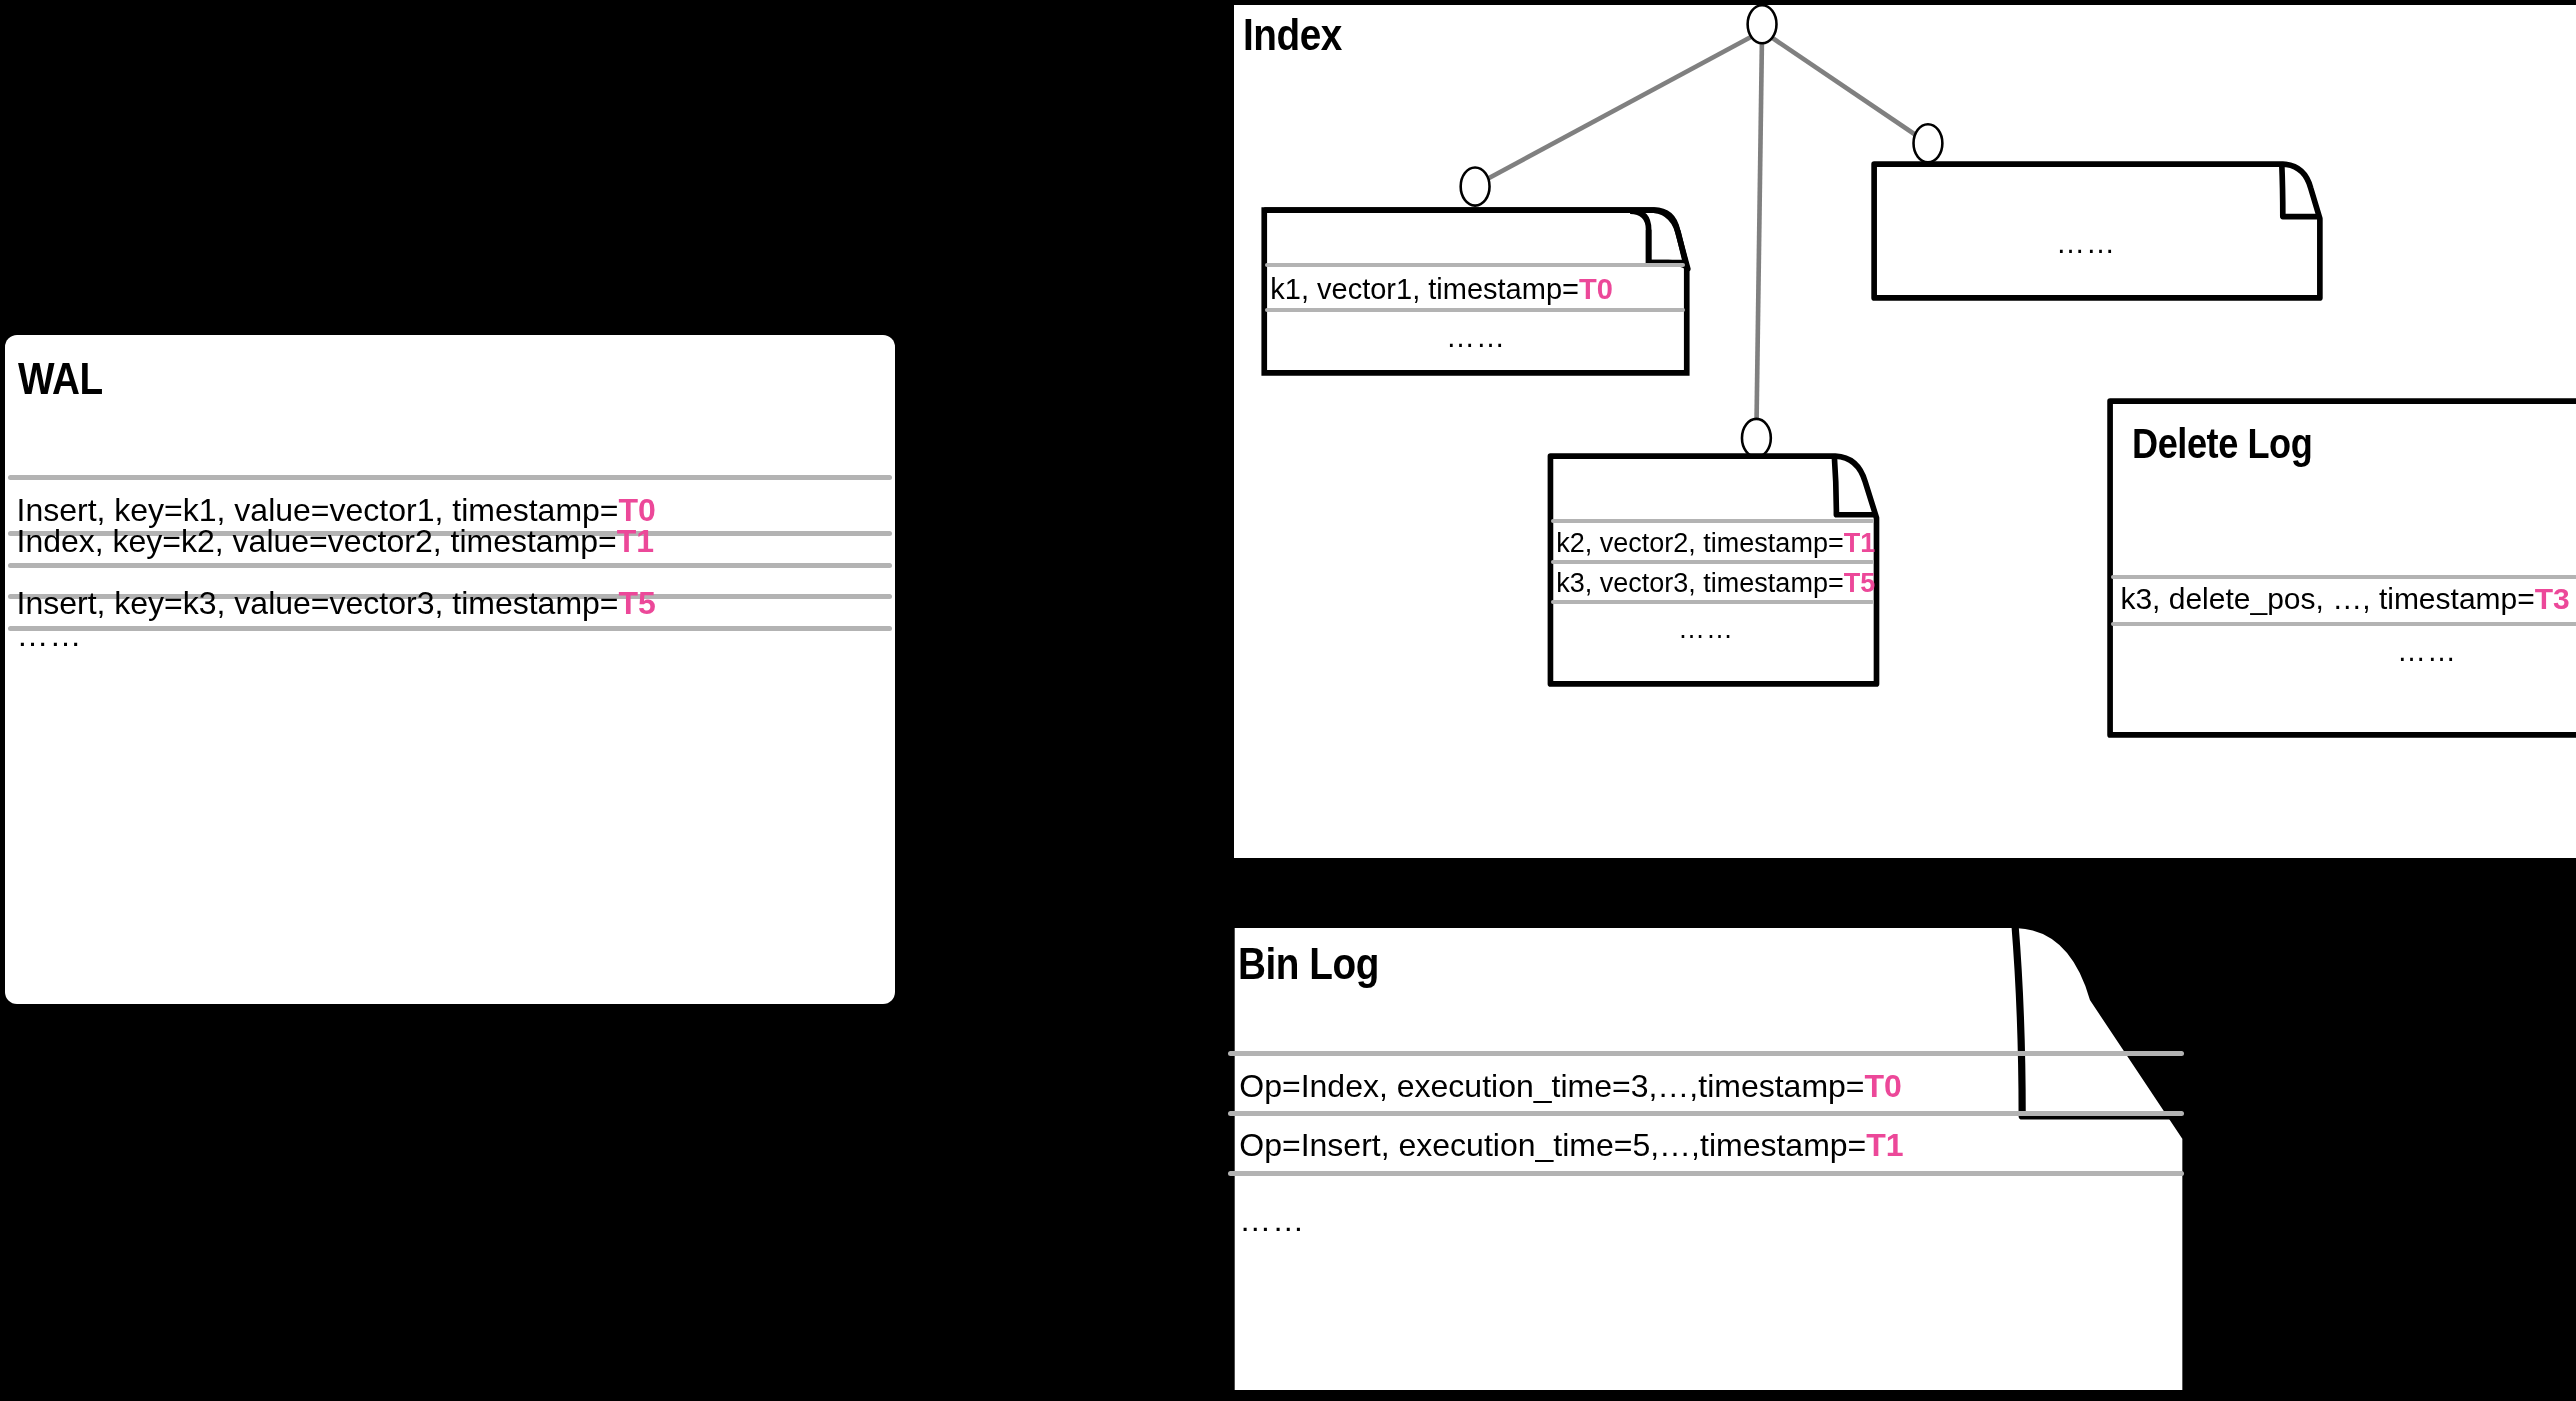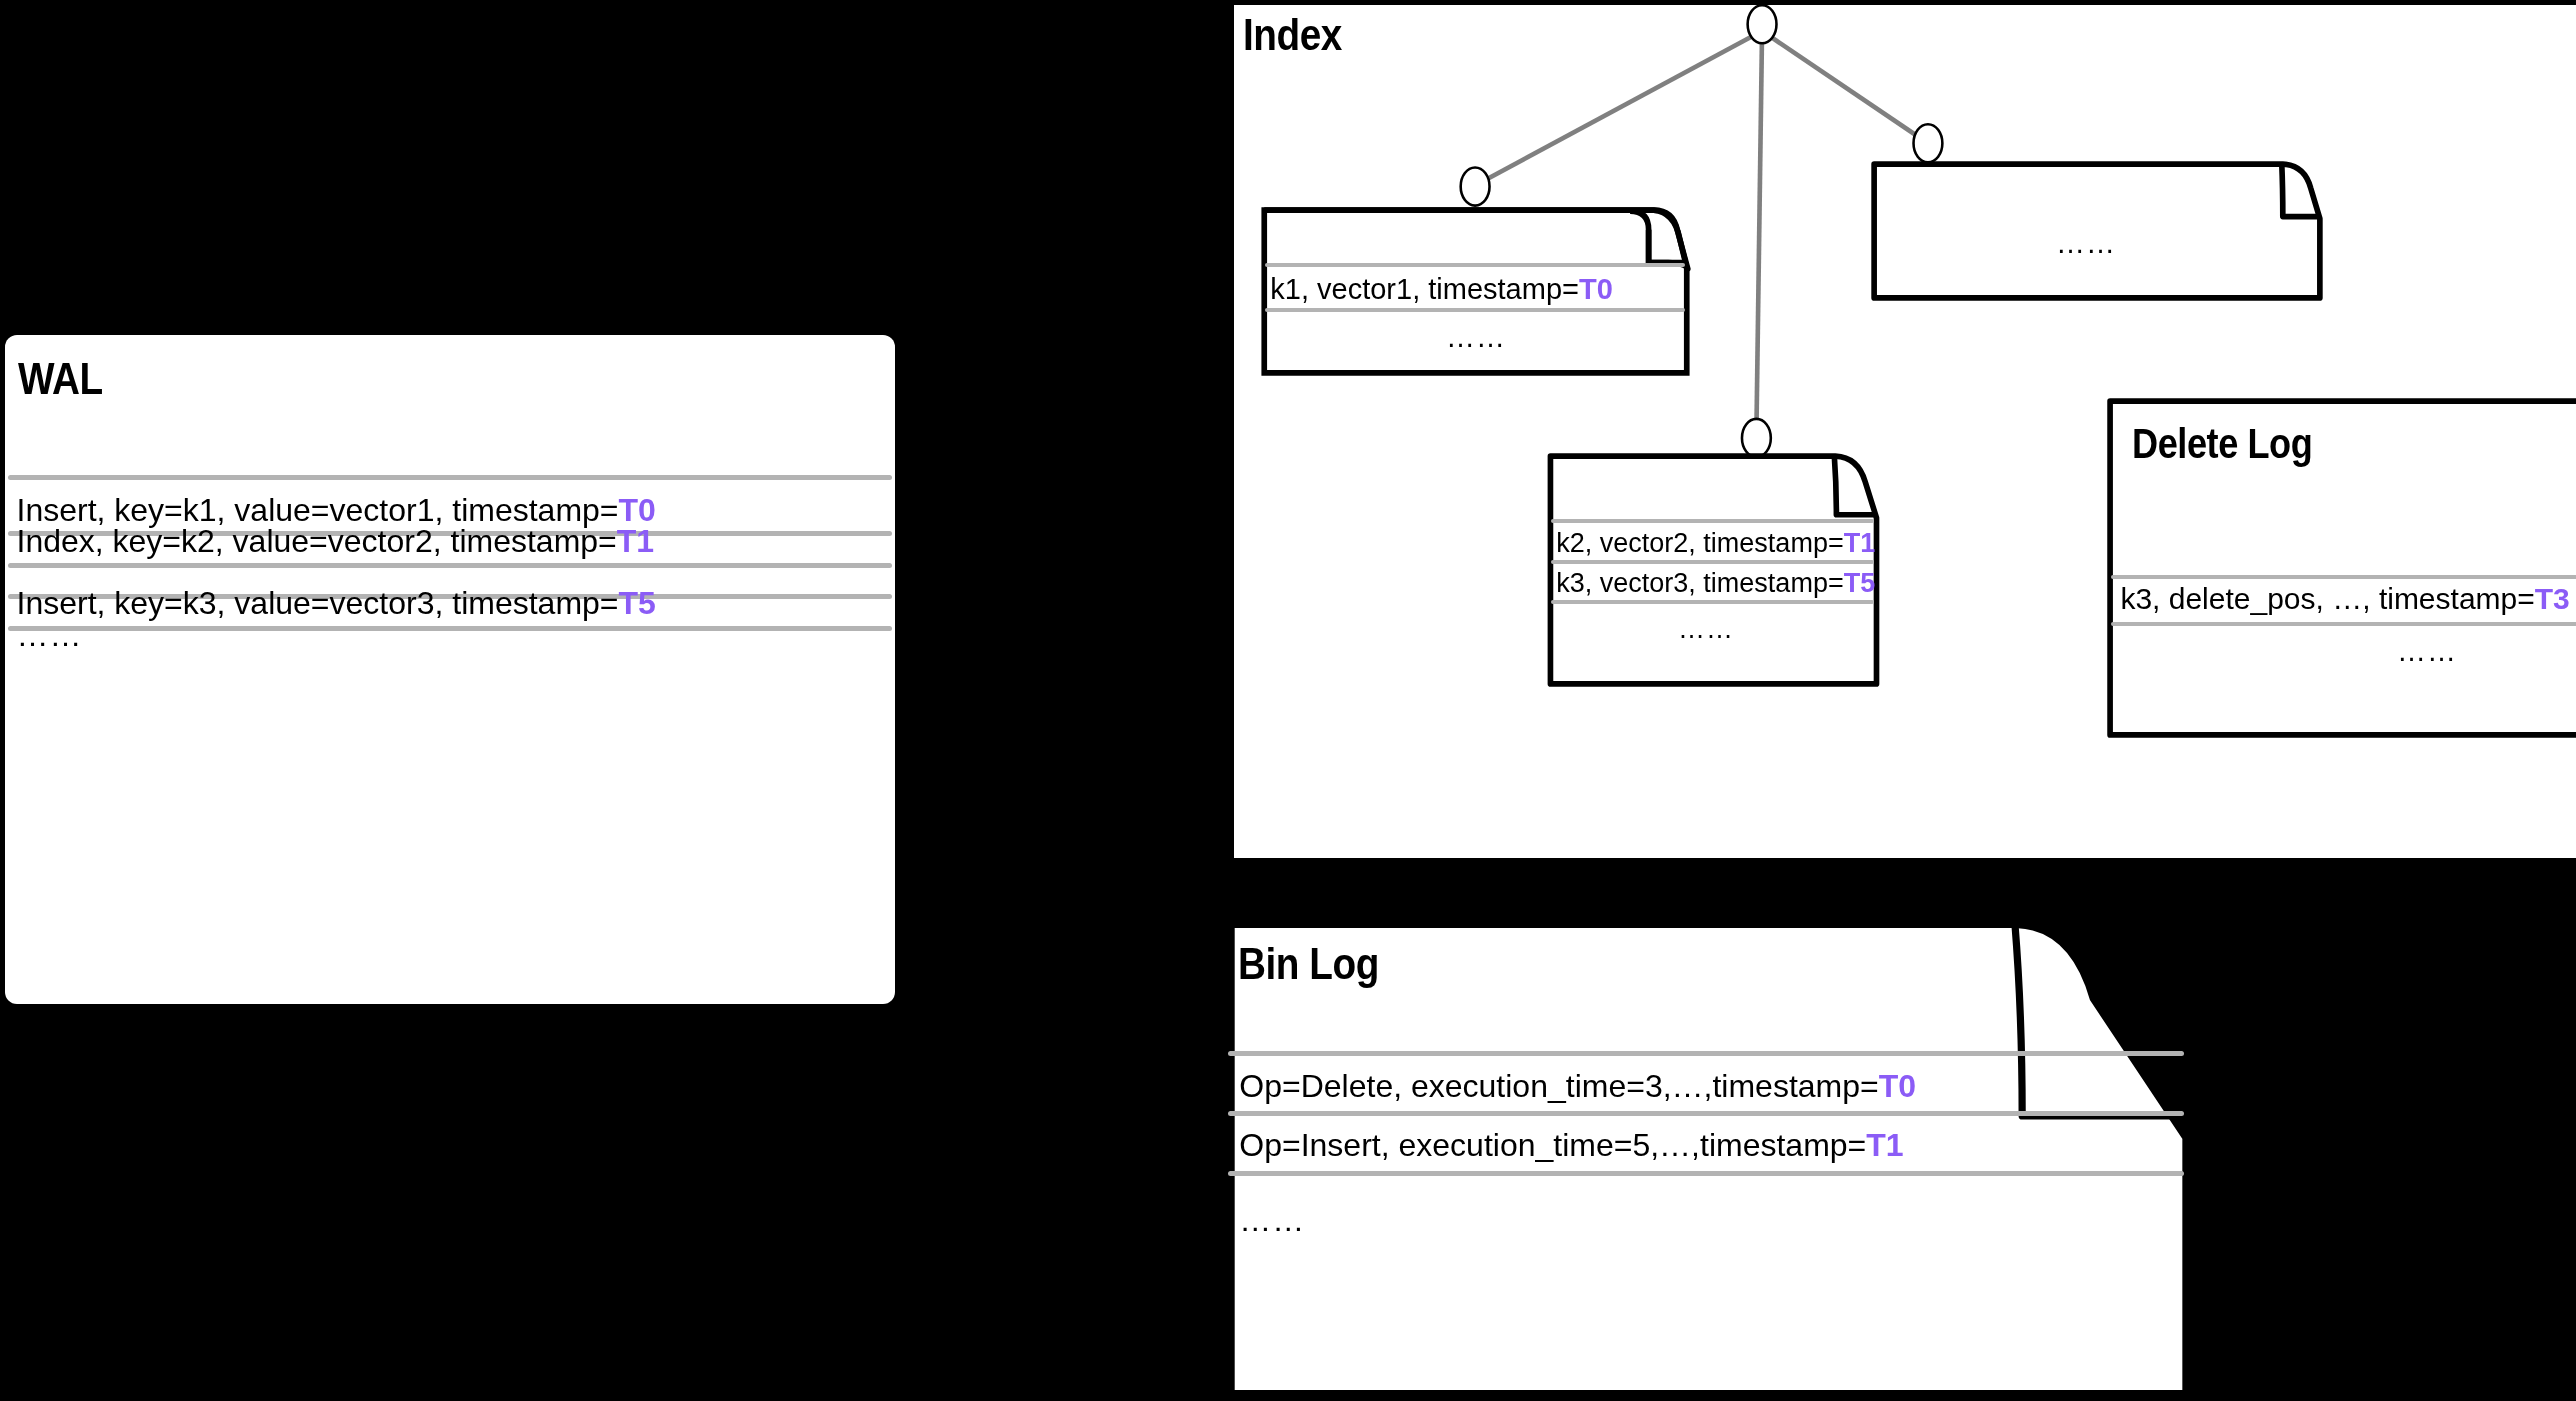--- a/index.html
+++ b/index.html
@@ -25,21 +25,21 @@
     font-stretch:condensed;
     transform:scaleX(0.86);
     transform-origin:left top;
   }
   .rowtext {
     position:absolute;
     color:#000;
     white-space:nowrap;
     font-weight:400;
   }
-  .rowtext .ts { color:#8b5cf6; font-weight:bold; }
+  .rowtext .ts { color:#ec4899; font-weight:bold; }
   .sep {
     position:absolute;
     background:#b3b3b3;
     height:4.6px;
     border-radius:2.6px;
   }
   .dots {
     position:absolute;
     color:#000;
     white-space:nowrap;
@@ -182,21 +182,21 @@
   <div class="docbox" id="binlog">
     <svg width="994" height="476" viewBox="0 0 1930 923">
       <path d="M6,6 H1530 Q1640,10 1680,150 L1860,420 H1860 V917 H6 Z" fill="#ffffff" stroke="#000000" stroke-width="14" stroke-linejoin="round"></path>
       <path d="M1528,6 Q1542,180 1542,378 H1850" fill="none" stroke="#000000" stroke-width="14" stroke-linejoin="round"></path>
     </svg>
     <div class="doc-content">
       <div class="panel-title" style="left:10.3px; top:16.5px; font-size:45px;">Bin Log</div>
 
       <div class="sep" style="left:0px; top:130px; width:956px;"></div>
       <div class="rowtext" style="left:11.3px; top:147px; font-size:32px;">
-        <span>Op=Delete, execution_time=3,…,timestamp=</span><span class="ts">T0</span>
+        <span>Op=Index, execution_time=3,…,timestamp=</span><span class="ts">T0</span>
       </div>
 
       <div class="sep" style="left:0px; top:190px; width:956px;"></div>
       <div class="rowtext" style="left:11.3px; top:206px; font-size:32px;">
         <span>Op=Insert, execution_time=5,…,timestamp=</span><span class="ts">T1</span>
       </div>
 
       <div class="sep" style="left:0px; top:250px; width:956px;"></div>
       <div class="dots" style="left:11.3px; top:281px; font-size:32px;">……</div>
     </div>

